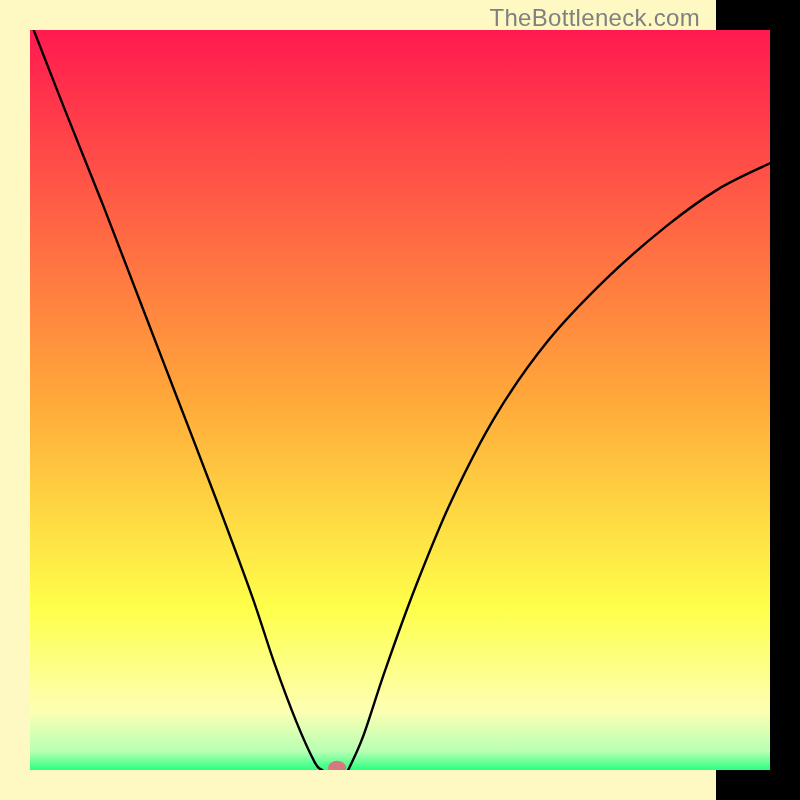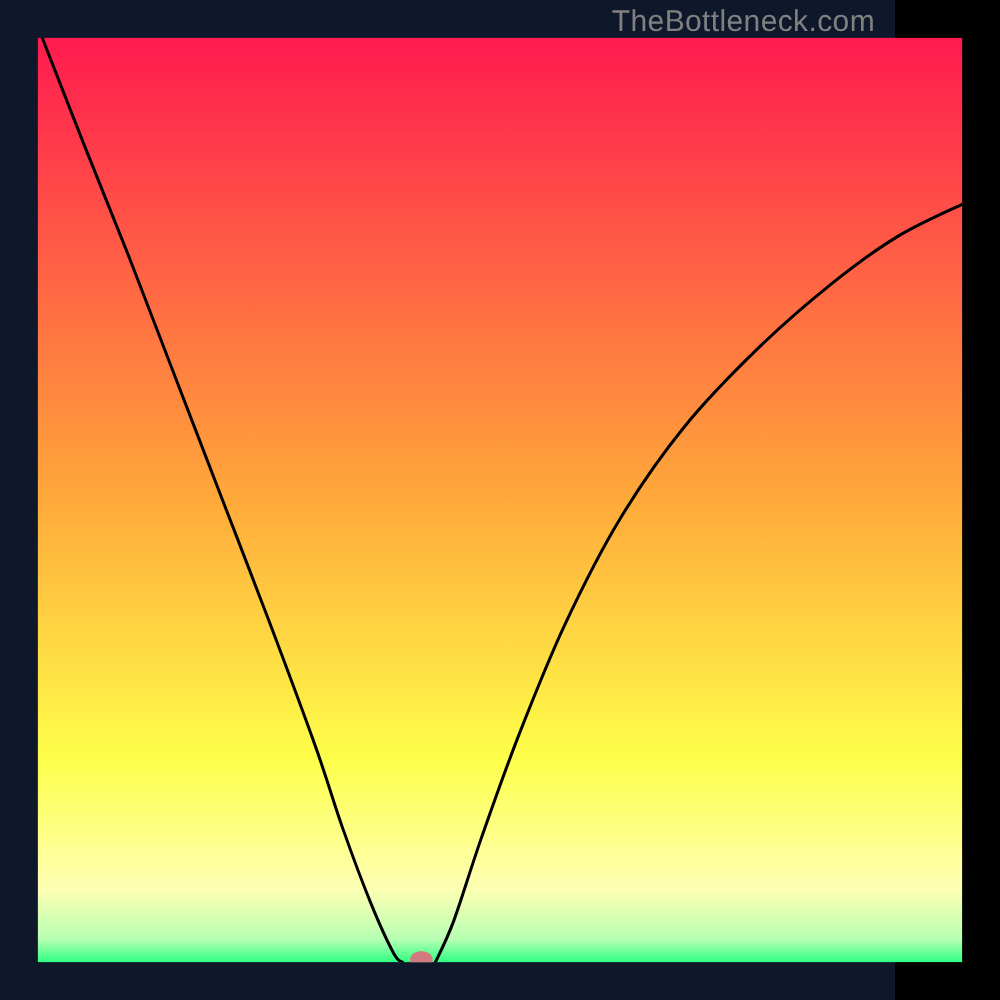--- a/index.html
+++ b/index.html
@@ -10,21 +10,21 @@
     background: #000;
     font-family: Arial, Helvetica, sans-serif;
     overflow: hidden;
   }
   .frame {
     position: absolute;
     top: 0;
     left: 0;
     width: 716px;
     height: 800px;
-    background: #0f172a;
+    background: #fef9c3;
     text-decoration: underline;
   }
   .watermark {
     position: absolute;
     top: 4px;
     right: 16px;
     color: #808080;
     font-size: 24px;
     font-weight: 400;
     letter-spacing: 0.3px;

